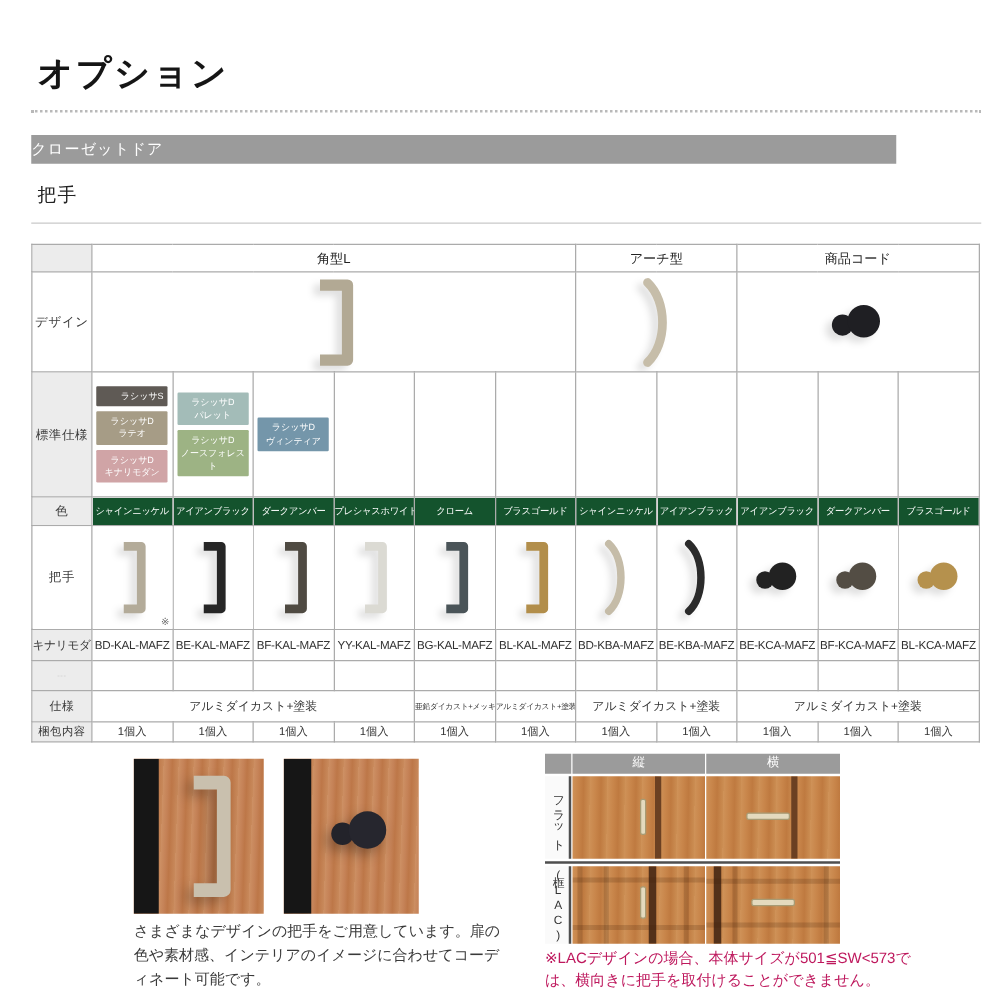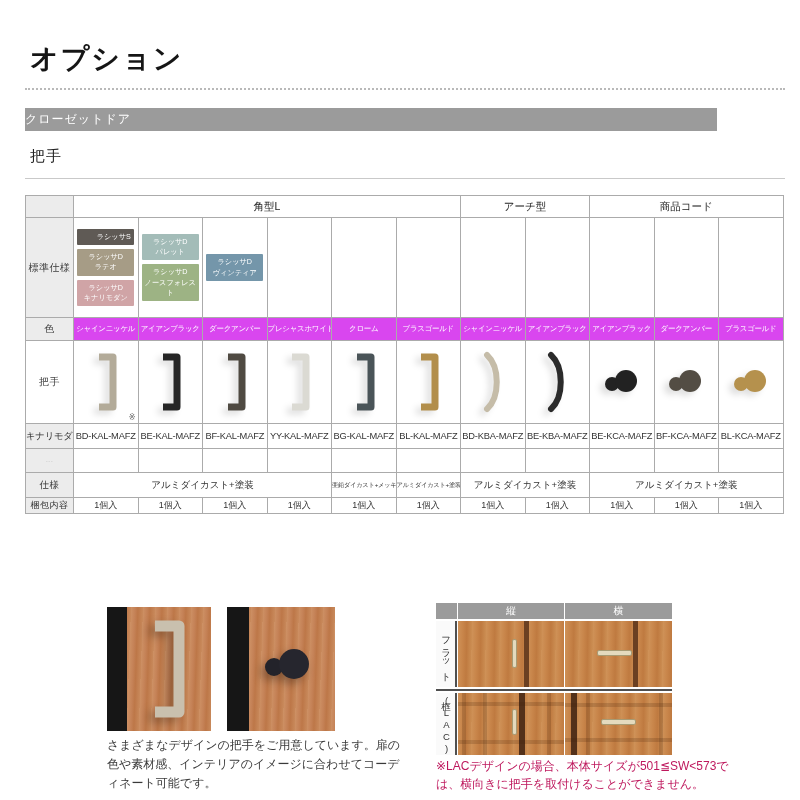--- a/index.html
+++ b/index.html
@@ -14,21 +14,21 @@
   .section-label { position:absolute; left:30px; top:147px; font-size:15px; color:#222; letter-spacing:1px; }
   .thin-rule { position:absolute; left:25px; top:178px; width:760px; border-bottom:1px solid #c9c9c9; }
 
   
   table.spec { position:absolute; left:25px; top:195px; width:758px; border-collapse:collapse; table-layout:fixed; }
   table.spec td { border:1px solid #ababab; text-align:center; vertical-align:middle; padding:0; overflow:hidden; }
   td.lab { background:#ececec; font-size:10px; color:#3c3c3c; letter-spacing:0.5px; }
   tr.r-ghead td { height:22px; font-size:10.5px; color:#222; }
   tr.r-design td { height:80px; background:#fff; }
   tr.r-std td { height:100px; vertical-align:middle; }
-  tr.r-color td { height:23px; background:#d946ef; color:#fff; font-size:7.5px; letter-spacing:-0.3px; white-space:nowrap; }
+  tr.r-color td { height:23px; background:#14532d; color:#fff; font-size:7.5px; letter-spacing:-0.3px; white-space:nowrap; }
   tr.r-color td.lab { background:#ececec; color:#3c3c3c; font-size:10px; letter-spacing:0.5px; }
   tr.r-handle td { height:83px; position:relative; background:#fff; }
   tr.r-code td { height:25px; font-size:9.3px; color:#333; letter-spacing:-0.2px; white-space:nowrap; }
   tr.r-blank td { height:24px; font-size:6px; color:#ccc; }
   tr.r-spec td { height:25px; font-size:9.5px; color:#333; }
   tr.r-spec td.narrow { font-size:6.2px; letter-spacing:-0.2px; white-space:nowrap; }
   tr.r-pack td { height:16px; font-size:9px; color:#333; }
 
   .tag { display:block; width:57px; margin:2px auto; padding:3px 0; color:#fff; font-size:7.2px; line-height:1.4; white-space:pre-line; text-align:center; border-radius:1px; }
   .tagstack { display:flex; flex-direction:column; justify-content:center; align-items:center; height:100%; }
@@ -85,20 +85,39 @@
     </colgroup>
 
     <tbody>
         <tr class="r-ghead">
       <td class="lab"></td>
       <td colspan="6">角型L</td>
       <td colspan="2">アーチ型</td>
       <td colspan="3">商品コード</td>
     </tr>
 
+    <tr class="r-design">
+      <td class="lab">デザイン</td>
+      <td colspan="6">
+        <svg class="handle" width="40" height="76" viewBox="0 0 40 76">
+          <path d="M9,8 H31 V68 H9" fill="none" stroke-width="9" stroke-linejoin="round" style="stroke: rgb(178, 169, 148);"></path>
+        </svg>
+      </td>
+      <td colspan="2">
+        <svg class="handle" width="28" height="74" viewBox="0 0 28 74">
+          <path d="M7,5 C23,20 23,54 7,69" fill="none" stroke-width="7" stroke-linecap="round" style="stroke: rgb(198, 189, 169);"></path>
+        </svg>
+      </td>
+      <td colspan="3">
+        <svg class="handle" width="48" height="36" viewBox="0 0 48 36">
+          <circle cx="12" cy="20" r="8.5" style="fill: rgb(31, 31, 35);"></circle>
+          <circle cx="29" cy="17" r="13" style="fill: rgb(31, 31, 35);"></circle>
+        </svg>
+      </td>
+    </tr>
 
     <tr class="r-std">
       <td class="lab">標準仕様</td>
       <td>
         <div class="tagstack">
           <span class="tag" style="background-color: rgb(95, 90, 85); padding-left: 16px;">ラシッサS</span>
           <span class="tag" style="background-color: rgb(166, 156, 134);">ラシッサD
 ラテオ</span>
           <span class="tag" style="background-color: rgb(208, 164, 166);">ラシッサD
 キナリモダン</span>

